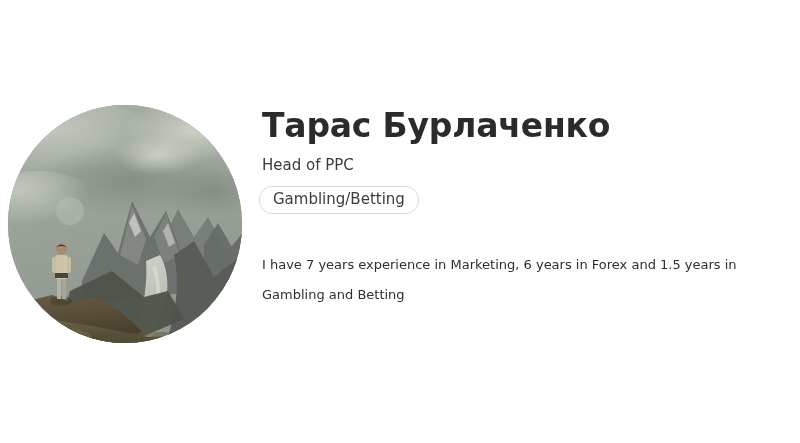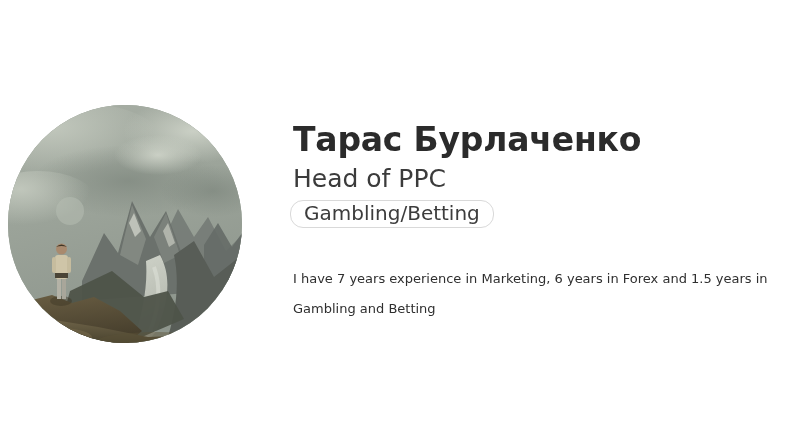--- a/index.html
+++ b/index.html
@@ -31,53 +31,52 @@
     position:absolute;
     inset:0;
     background:#8f9a8d;
   }
   .avatar-photo svg { display:block; width:100%; height:100%; }
 
   
   .info {
     position:absolute;
     left:262px;
-    top:120px;
+    top:106px;
     width:500px;
-    margin-left:31px;
   }
 
   .person-name {
     font-size:33px;
     font-weight:bold;
     line-height:40px;
     color:#2b2b2b;
     letter-spacing:-0.2px;
     white-space:nowrap;
   }
 
   .person-role {
     margin-top:7px;
-    font-size:25px;
+    font-size:15px;
     font-weight:normal;
     line-height:24px;
     color:#3b3b3b;
   }
 
   .tag-row {
     margin-top:9px;
     margin-left:-3px;
   }
   .tag-pill {
     display:inline-block;
     padding:3px 13px 4px 13px;
     border:1px solid #d9d9d9;
     border-radius:13px;
     background:#ffffff;
-    font-size:20px;
+    font-size:15px;
     line-height:19px;
     color:#3c3c3c;
   }
 
   .bio {
     margin-top:36px;
     width:480px;
     font-size:13px;
     line-height:30px;
     color:#2f2f2f;

